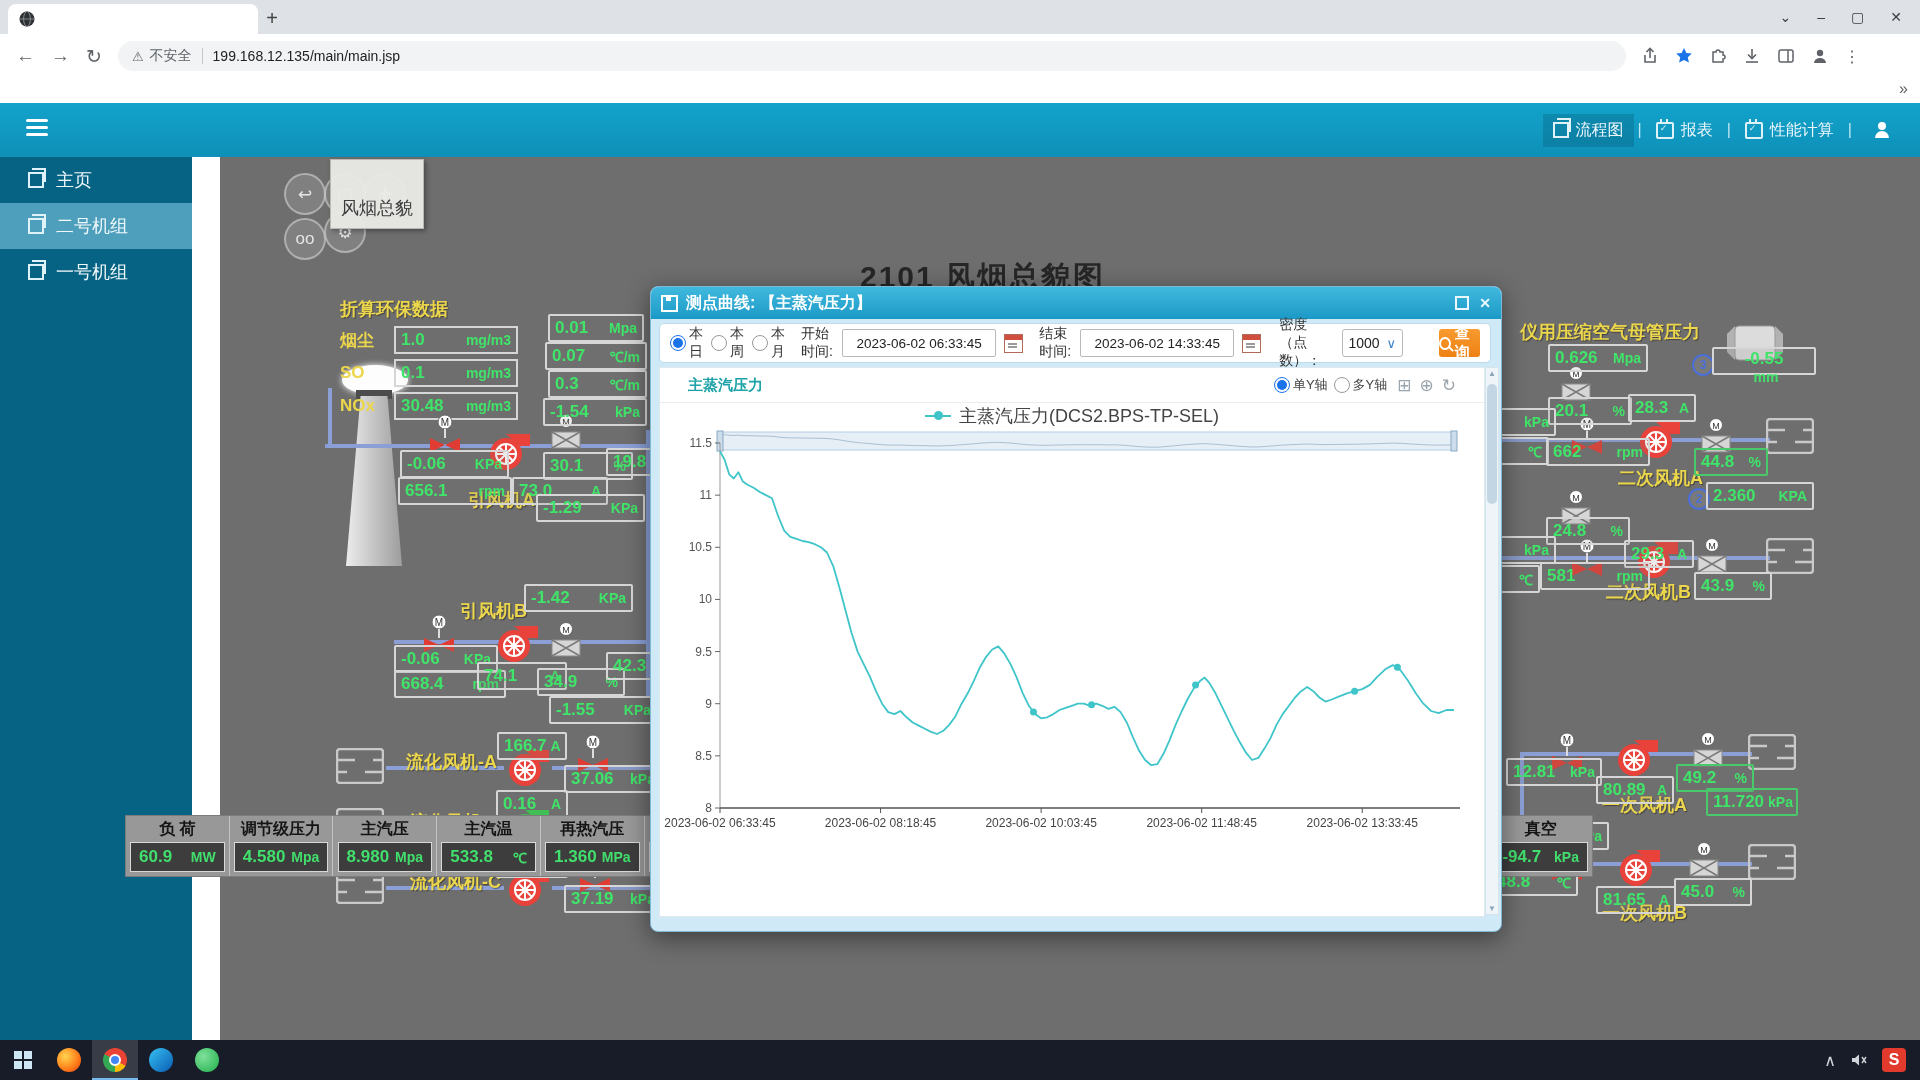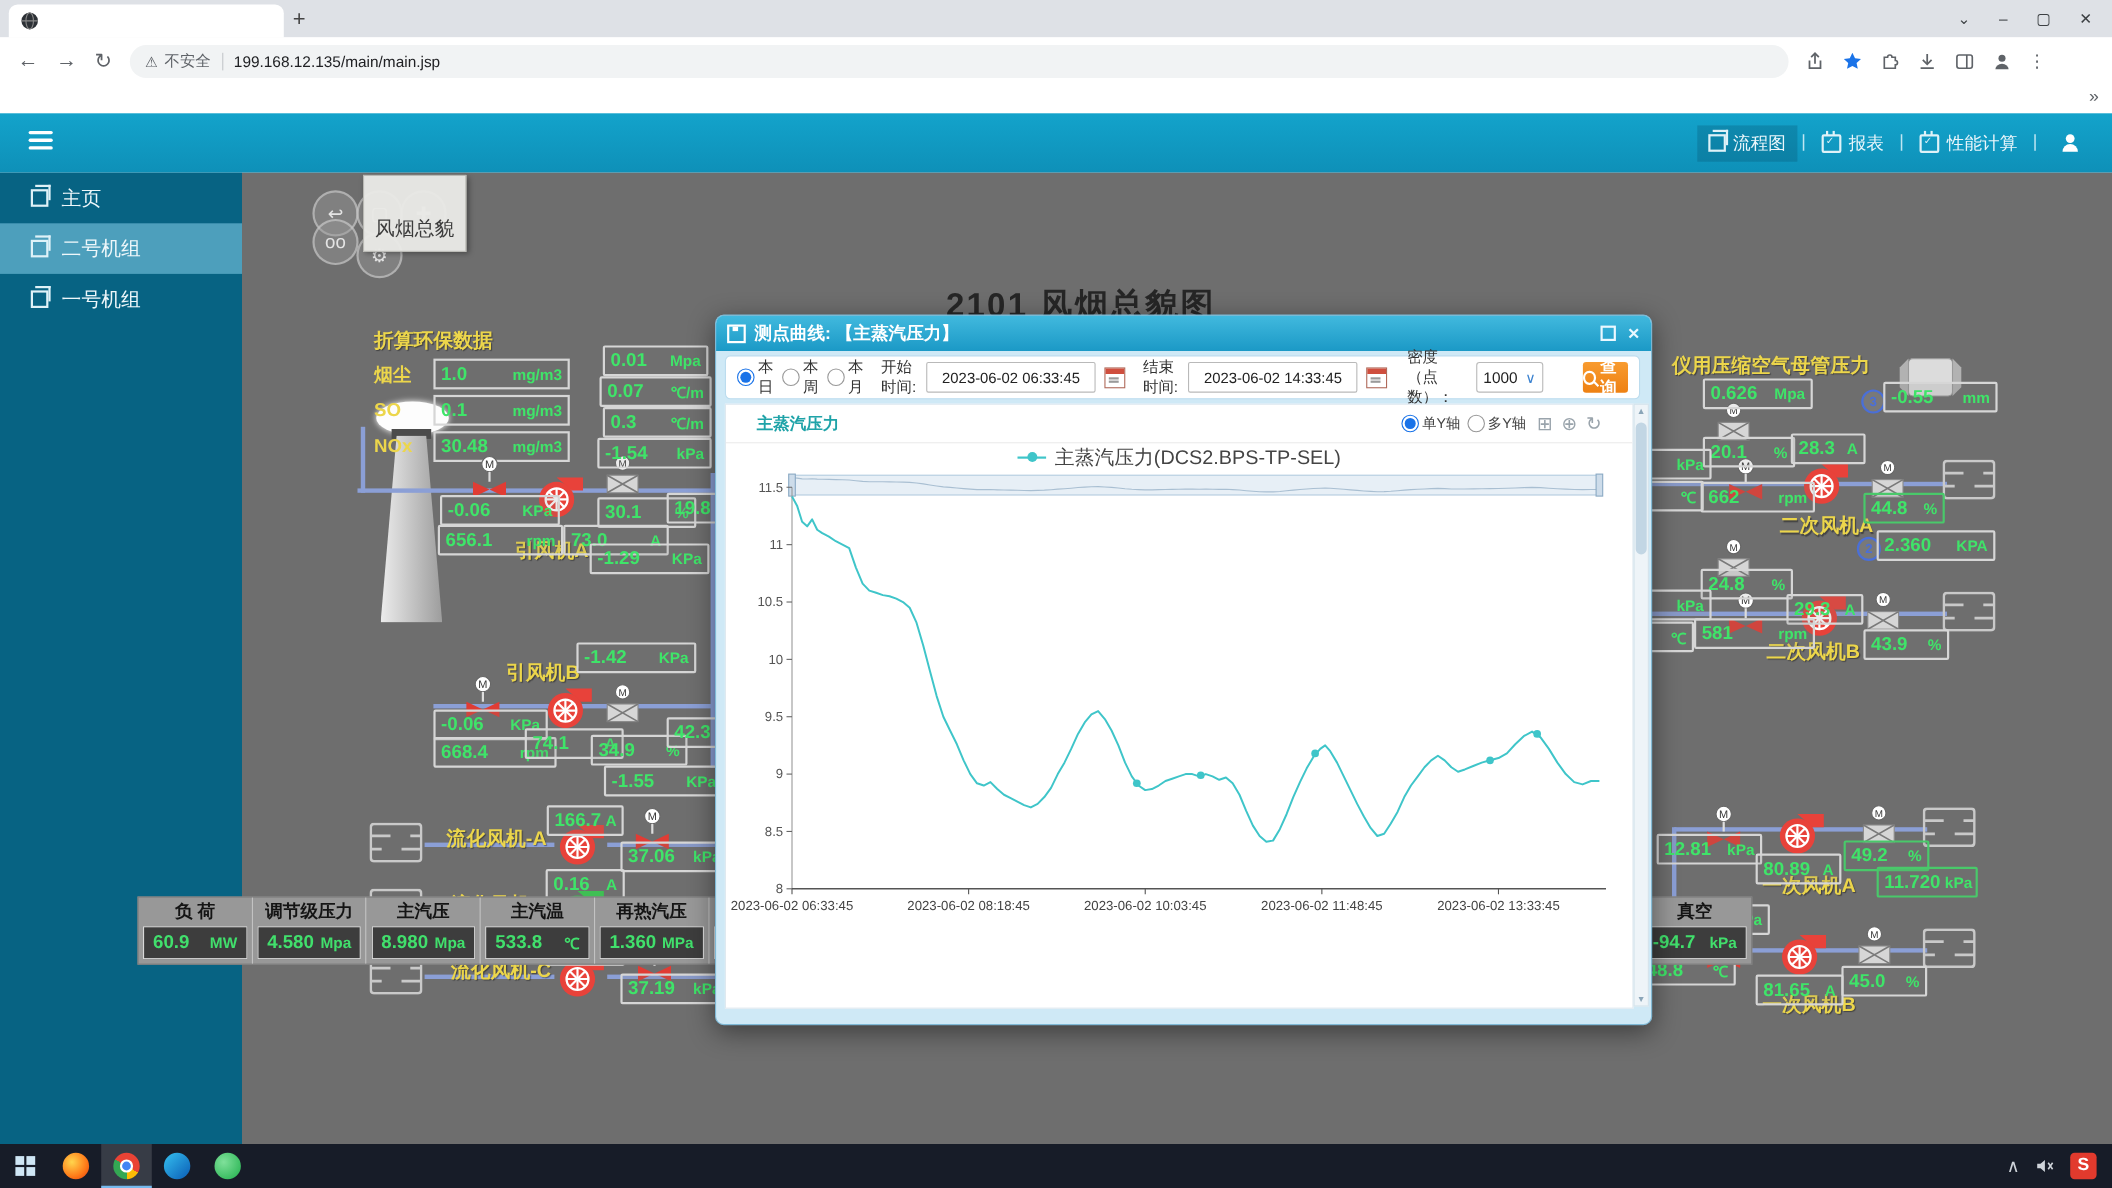--- a/index.html
+++ b/index.html
@@ -27,21 +27,21 @@
   .hsep{color:#bfe6f2;margin:0 4px;}
   .person{width:16px;height:16px;position:relative;margin-left:18px;}
   .person::before{content:"";position:absolute;top:0;left:4px;width:8px;height:8px;border-radius:50%;background:#fff;}
   .person::after{content:"";position:absolute;bottom:0;left:1px;width:14px;height:7px;border-radius:7px 7px 0 0;background:#fff;}
   .pgi{width:12px;height:12px;border:2px solid #dff2f8;position:relative;display:inline-block;}
   .pgi::before{content:"";position:absolute;top:-6px;left:2px;width:12px;height:12px;border-top:2px solid #dff2f8;border-right:2px solid #dff2f8;}
   .calw{width:14px;height:13px;border:2px solid #dff2f8;border-radius:2px;position:relative;display:inline-block;}
   .calw::before{content:"";position:absolute;top:-5px;left:2px;width:2px;height:4px;background:#dff2f8;box-shadow:6px 0 0 #dff2f8;}
   .calw::after{content:"✓";position:absolute;left:2px;top:-1px;font-size:9px;color:#dff2f8;}
   
-  #sidebar{position:absolute;left:0;top:157px;width:220px;height:883px;background:#076383;}
+  #sidebar{position:absolute;left:0;top:157px;width:192px;height:883px;background:#076383;}
   .sideitem{height:46px;display:flex;align-items:center;gap:12px;color:#eef7fa;font-size:18px;padding-left:28px;}
   .sideitem:nth-child(2){background:#05587a;}
   .sideitem.sel{background:#4d9fbc;}
   
   #content{position:absolute;left:220px;top:157px;width:1700px;height:883px;background:#6e6e6e;}
   #navtabs{position:absolute;left:125px;top:3px;display:flex;}
   .tab{width:96px;height:62px;background:#d9d6d0;border-right:1px solid #8f8d89;border-top:1px solid #f4f3f0;box-shadow:inset 0 -2px 3px rgba(0,0,0,.25);color:#2e2c28;font-size:16px;font-weight:bold;display:flex;align-items:center;justify-content:center;}
   #pagetitle{position:absolute;left:640px;top:100px;font-size:30px;font-weight:bold;color:#262626;letter-spacing:2px;}
   .circlebtn{position:absolute;width:38px;height:38px;border-radius:50%;background:rgba(150,150,150,.45);border:2px solid rgba(215,215,215,.55);color:#e4e4e4;font-size:17px;display:flex;align-items:center;justify-content:center;}
   #tooltip{position:absolute;left:110px;top:2px;width:92px;height:60px;background:rgba(233,233,230,.96);border:1px solid #b9b9b4;box-shadow:2px 2px 5px rgba(0,0,0,.35);color:#3c3c3c;font-size:18px;display:flex;align-items:flex-end;justify-content:center;padding-bottom:8px;}
@@ -222,21 +222,21 @@
         <span>一号机组</span>
       </div>
     </div>
 
   <div id="content">
     <div id="pagetitle">2101 风烟总貌图</div>
     <div id="toolcircles">
         <div class="circlebtn" style="left: 64px; top: 16px;">↩</div>
         <div class="circlebtn" style="left: 104px; top: 16px;">▢</div>
         <div class="circlebtn" style="left: 144px; top: 16px;">✚</div>
-        <div class="circlebtn" style="left: 64px; top: 42px;">oo</div>
+        <div class="circlebtn" style="left: 64px; top: 61px;">oo</div>
         <div class="circlebtn" style="left: 104px; top: 54px;">⚙</div>
       </div>
     <div id="tooltip">风烟总貌</div>
     <div id="puff"></div>
     <div id="chimcap"></div>
     <div id="chimney"></div>
     <div id="envpanel">
       <div class="etitle">折算环保数据</div>
       <div id="env-rows">
           <div class="envrow">
@@ -615,21 +615,21 @@
           <span class="vu">A</span>
         </div>
         <div class="vbox" style="left: 344px; top: 728px; width: 84px;">
           <span class="vv">37.19</span>
           <span class="vu">kPa</span>
         </div>
         <div class="vbox" style="left: 1328px; top: 187px; width: 86px;">
           <span class="vv">0.626</span>
           <span class="vu">Mpa</span>
         </div>
-        <div class="vbox" style="left: 1492px; top: 190px; width: 90px;">
+        <div class="vbox" style="left: 1492px; top: 190px; width: 90px; flex-direction: column;">
           <span class="vv">-0.55</span>
           <span class="vu">mm</span>
         </div>
         <div class="vbox" style="left: 1328px; top: 240px; width: 70px;">
           <span class="vv">20.1</span>
           <span class="vu">%</span>
         </div>
         <div class="vbox" style="left: 1232px; top: 251px; width: 90px;">
           <span class="vv"></span>
           <span class="vu">kPa</span>

